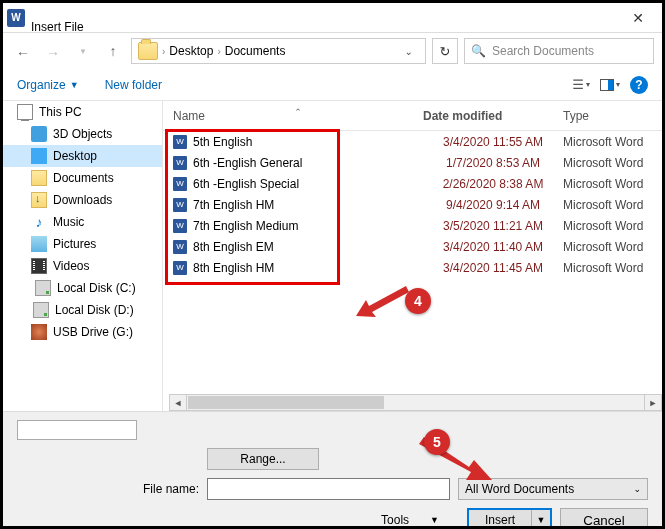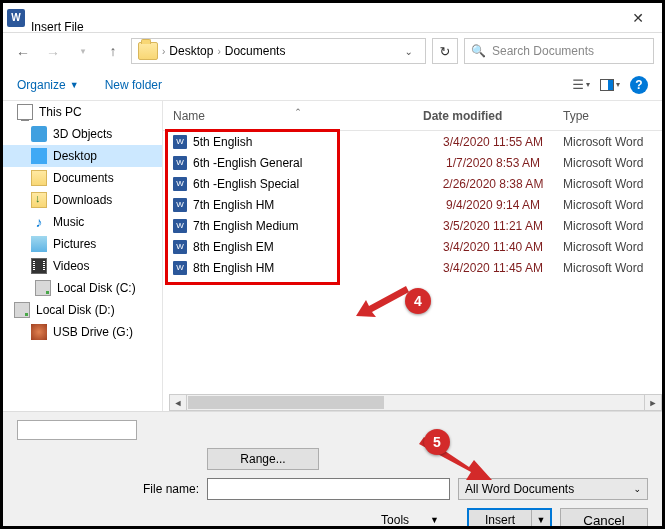--- a/index.html
+++ b/index.html
@@ -164,21 +164,21 @@
         <span>Pictures</span>
       </div>
     <div class="treeitem" style="padding-left:28px;">
         <span class="ticon ic-vids"></span>
         <span>Videos</span>
       </div>
     <div class="treeitem" style="padding-left:32px;">
         <span class="ticon ic-drive"></span>
         <span>Local Disk (C:)</span>
       </div>
-    <div class="treeitem" style="padding-left:11px;text-align:center;">
+    <div class="treeitem" style="padding-left:30px;text-align:center;">
         <span class="ticon ic-drive"></span>
         <span>Local Disk (D:)</span>
       </div>
     <div class="treeitem" style="padding-left:28px;">
         <span class="ticon ic-usb"></span>
         <span>USB Drive (G:)</span>
       </div>
   </div>
 
   <div class="listpane">

